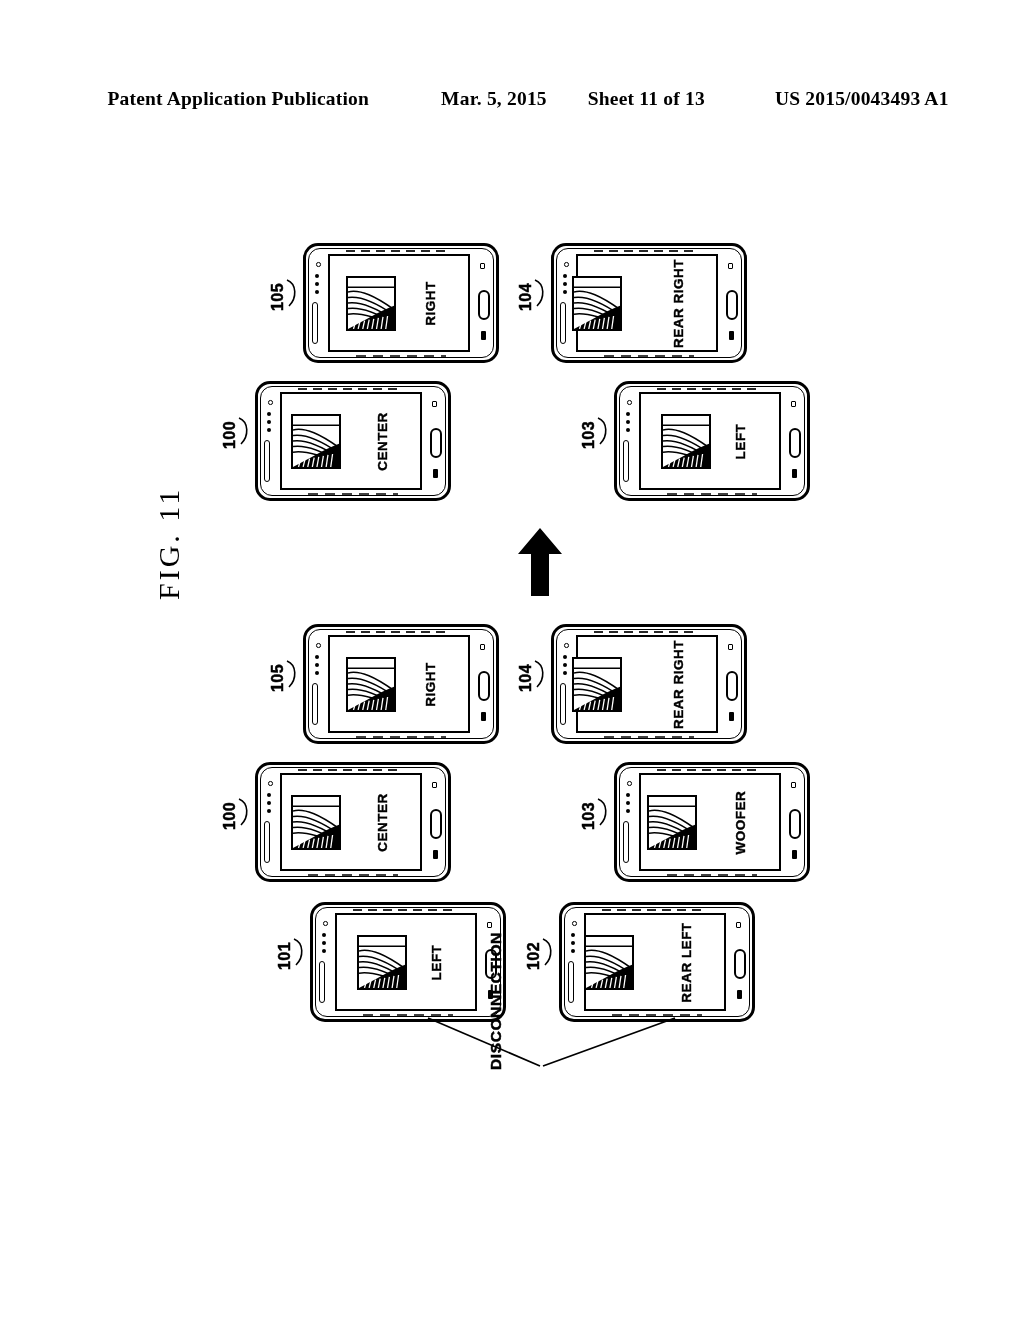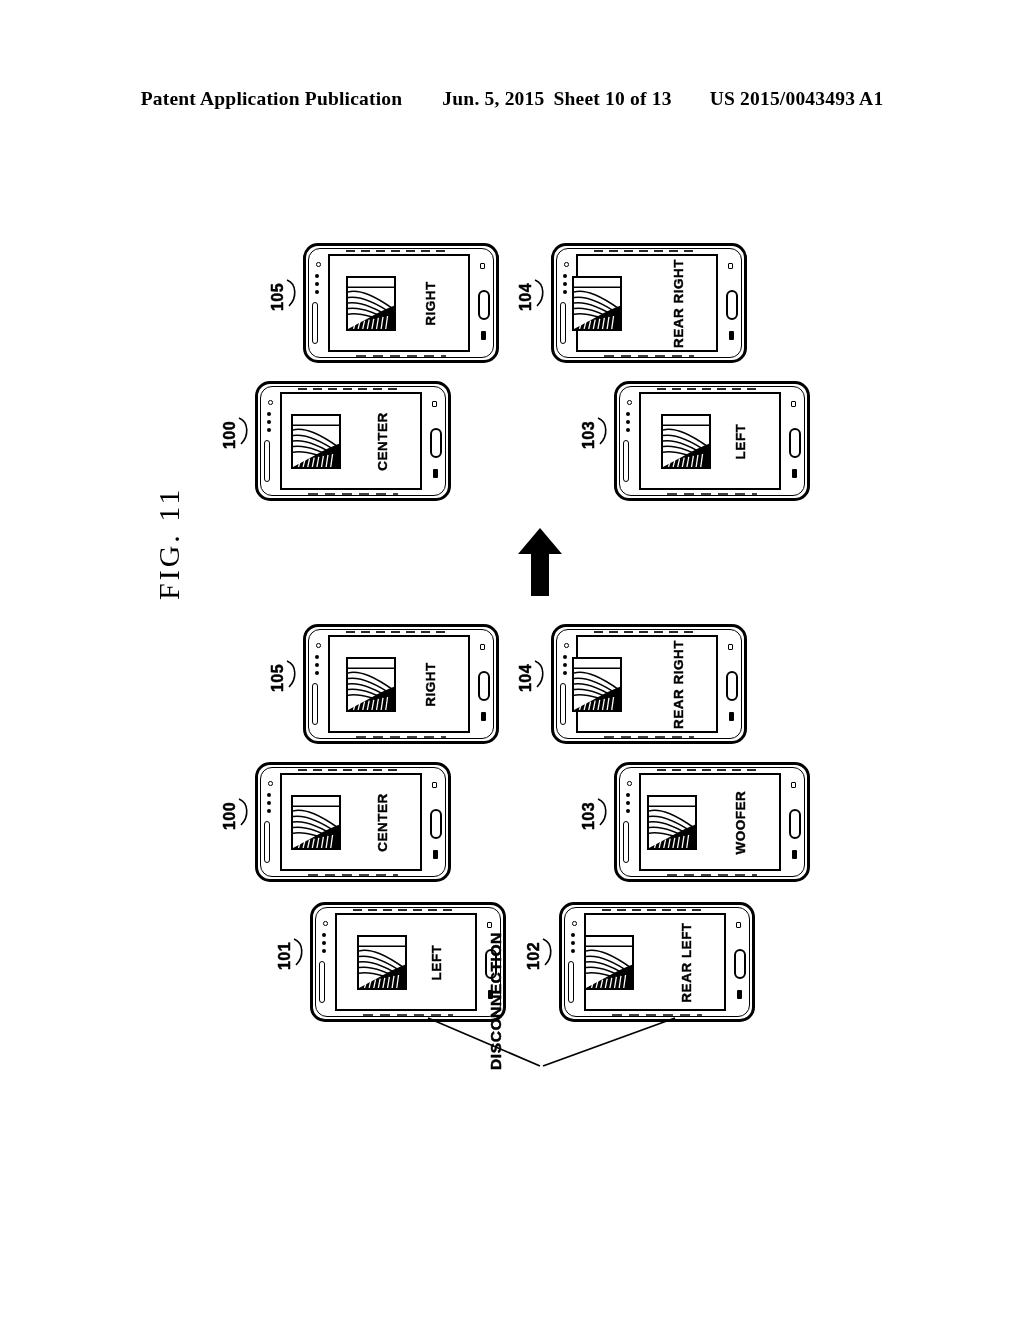--- a/index.html
+++ b/index.html
@@ -22,21 +22,21 @@
     top: 88px;
     left: 0;
     width: 1024px;
     text-align: center;
     font-family: "Liberation Serif", serif;
     font-weight: bold;
     font-size: 19.5px;
     letter-spacing: 0.2px;
     white-space: nowrap;
   }
-  #patent-header .hdr-seg { display: inline-block; }
+  #patent-header .hdr-seg { display: inline-block; margin-left: 32px; }
   #patent-header .gap-a { display: inline-block; width: 40px; }
   #patent-header .gap-b { display: inline-block; width: 9px; }
   #patent-header .gap-c { display: inline-block; width: 38px; }
 
   
   #fig-label {
     position: absolute;
     left: 152px;
     top: 560px;
     width: 130px;
@@ -251,21 +251,21 @@
     left: 400px;
     top: 1010px;
     width: 330px;
     height: 70px;
   }
 </style>
 </head>
 <body>
 
 <div id="patent-header">
-  <span class="hdr-seg">Patent Application Publication</span><span class="gap-a"></span><span class="hdr-seg">Jun. 5, 2015</span><span class="gap-b"></span><span class="hdr-seg">Sheet 10 of 13</span><span class="gap-c"></span><span class="hdr-seg">US 2015/0043493 A1</span>
+  <span class="hdr-seg">Patent Application Publication</span><span class="gap-a"></span><span class="hdr-seg">Mar. 5, 2015</span><span class="gap-b"></span><span class="hdr-seg">Sheet 11 of 13</span><span class="gap-c"></span><span class="hdr-seg">US 2015/0043493 A1</span>
 </div>
 
 <div id="fig-label">FIG. 11</div>
 
 <div id="figure">
 
   <div class="phone" style="left:303px; top:243px;">
     <div class="phone-body">
       <div class="top-slit"></div>
       <div class="bot-slit"></div>

